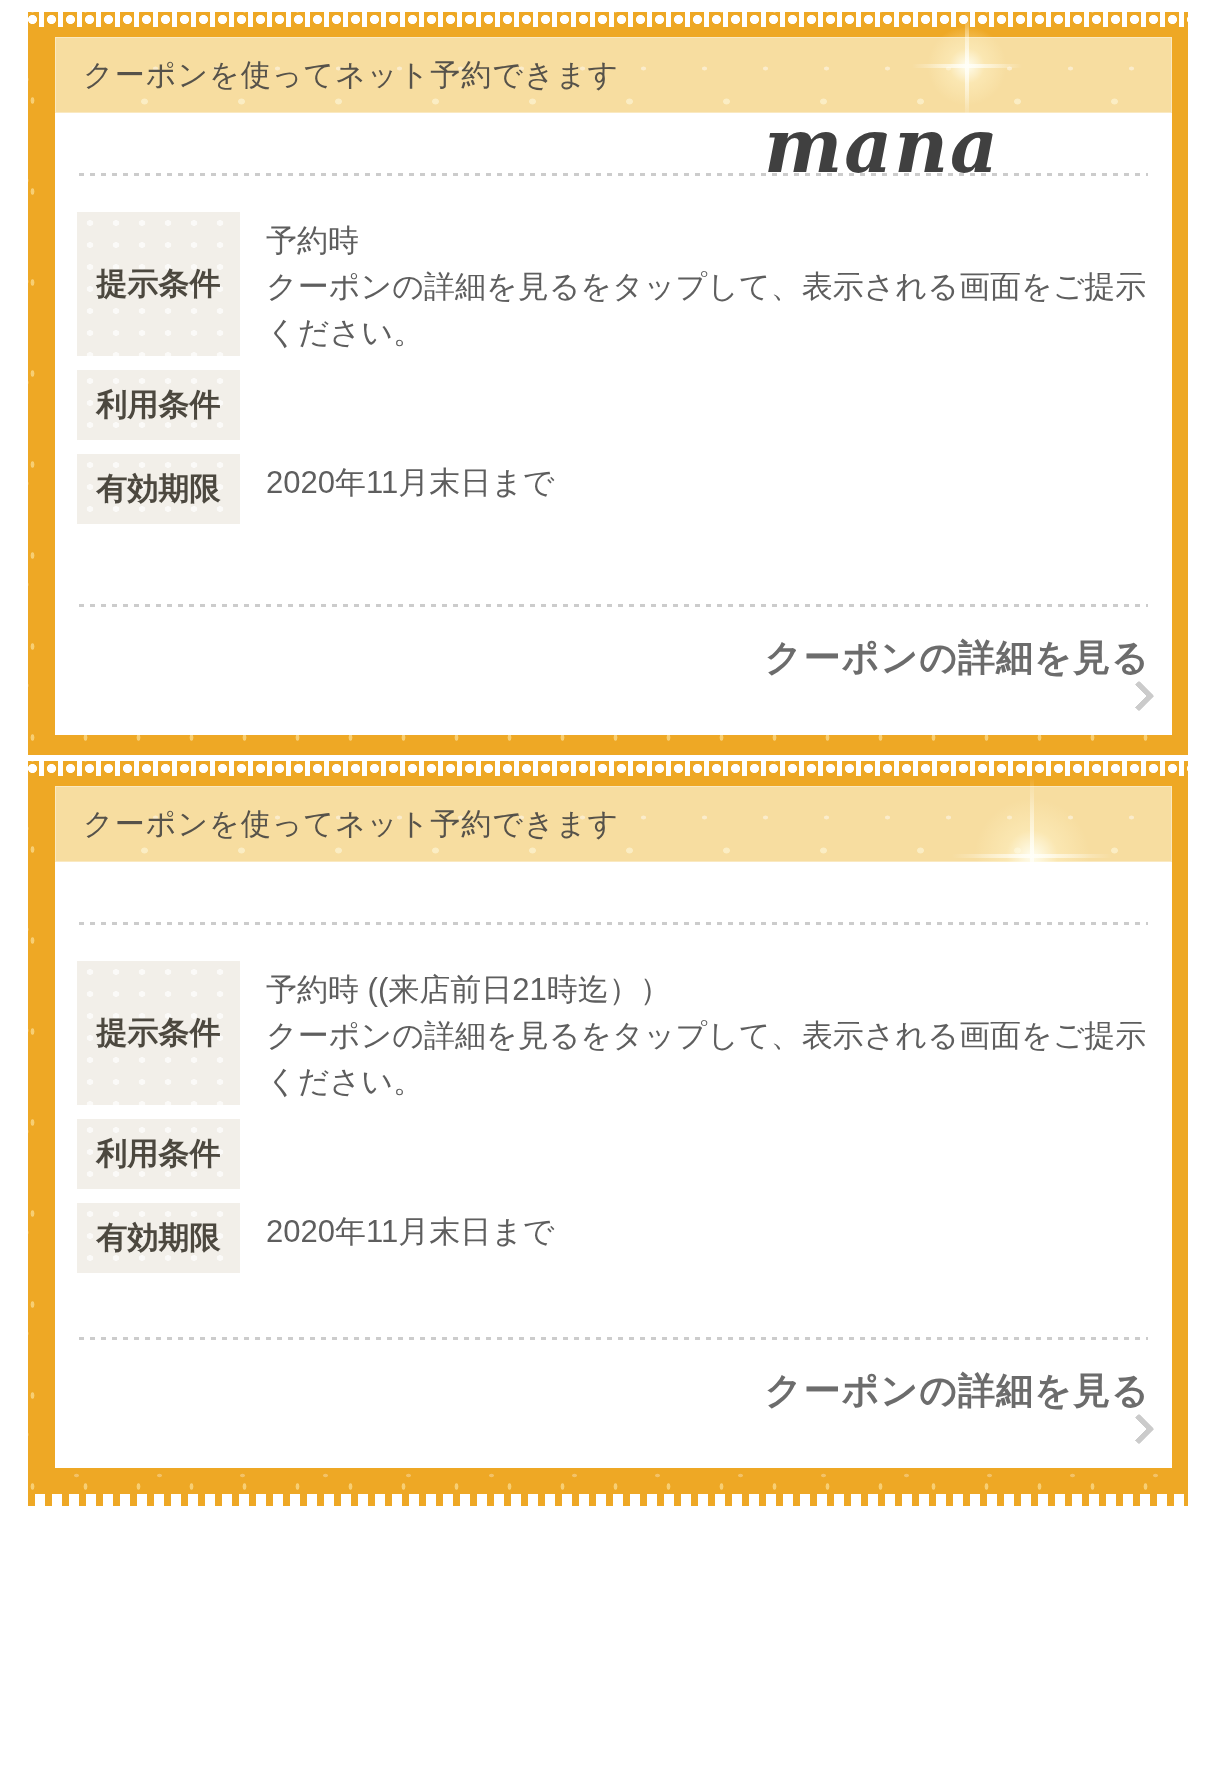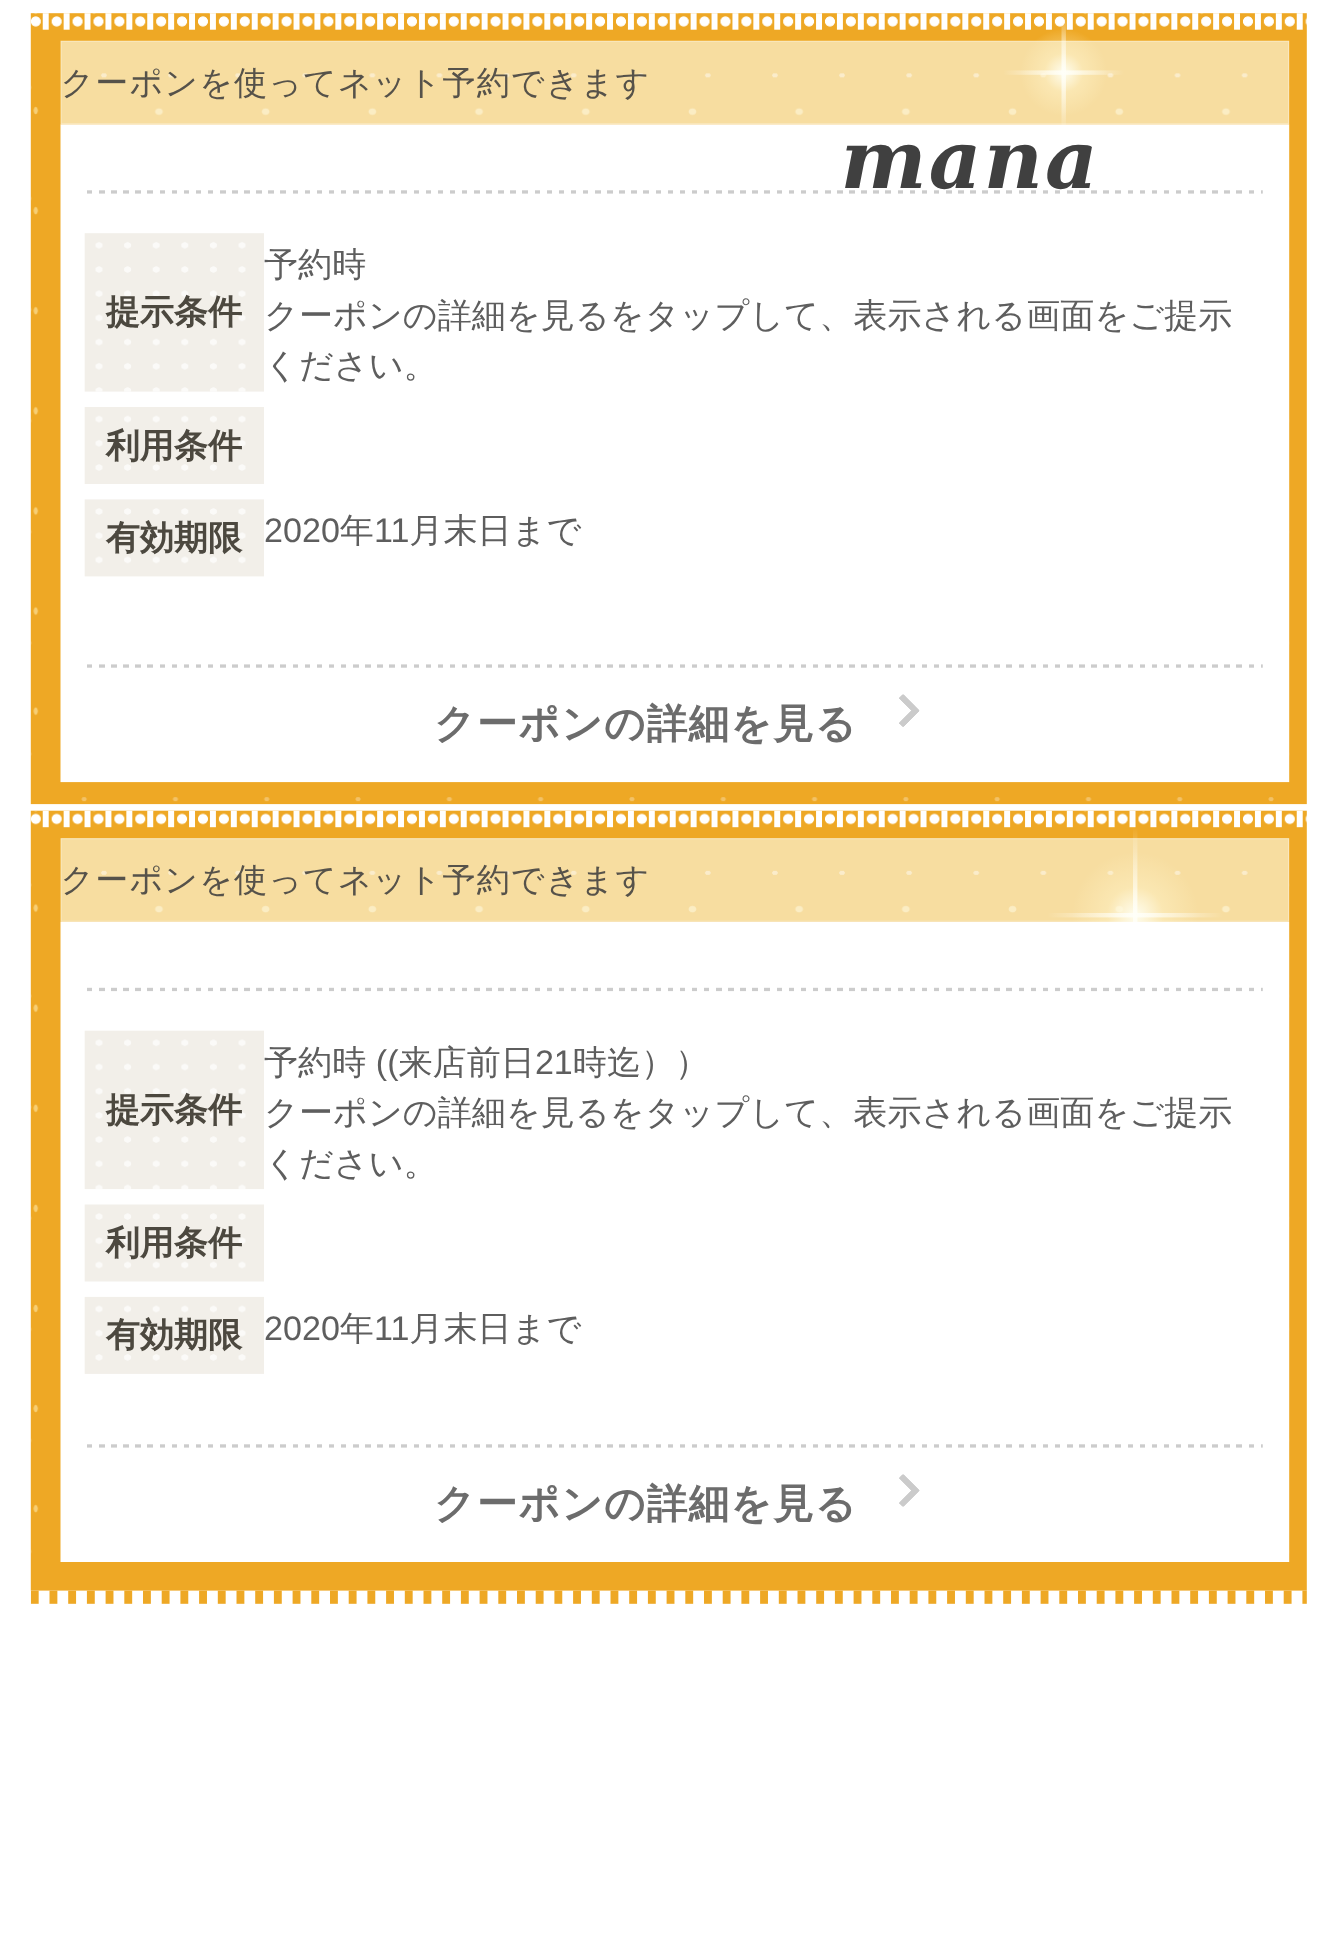--- a/index.html
+++ b/index.html
@@ -44,20 +44,21 @@
     margin: 0 16px 0 27px;
     background-color: #F7DDA0;
     background-image:
       radial-gradient(rgba(255,255,255,0.45) 2.2px, rgba(255,255,255,0) 2.9px),
       radial-gradient(rgba(255,250,225,0.55) 3px, rgba(255,250,225,0) 3.9px);
     background-size: 61px 47px, 97px 83px;
     background-position: 9px 8px, 41px 23px;
     box-shadow: inset 0 0 0 1px rgba(255,255,255,0.35);
     display: flex;
     align-items: center;
+    padding-left: 28px;
     font-size: 30px;
     color: #56524A;
     letter-spacing: 1px;
   }
 
   
   .flare { position: absolute; pointer-events: none; }
   .flare-core {
     position: absolute; inset: 0;
     background: radial-gradient(closest-side, rgba(255,255,243,0.95), rgba(255,243,200,0.45) 32%, rgba(255,243,200,0) 72%);
@@ -123,33 +124,35 @@
     align-items: center;
     justify-content: center;
     font-size: 31px;
     font-weight: 700;
     color: #4C483F;
     padding: 14px 6px;
     text-align: right;
   }
   .row-value {
     flex: 1 1 auto;
+    margin-left: 26px;
     padding-top: 6px;
     font-size: 31px;
     line-height: 46px;
     color: #5E5E5E;
   }
 
   .details {
     margin-top: 26px;
     display: flex;
-    align-items: flex-start;
+    align-items: flex-end;
     justify-content: center;
     cursor: pointer;
     text-decoration: none;
+    flex-direction: column;
   }
   .details-label {
     font-size: 37px;
     font-weight: 700;
     color: #6C6C6C;
     letter-spacing: 1px;
   }
   .chev {
     width: 22px; height: 22px;
     border-top: 6px solid #CBCBCB;

